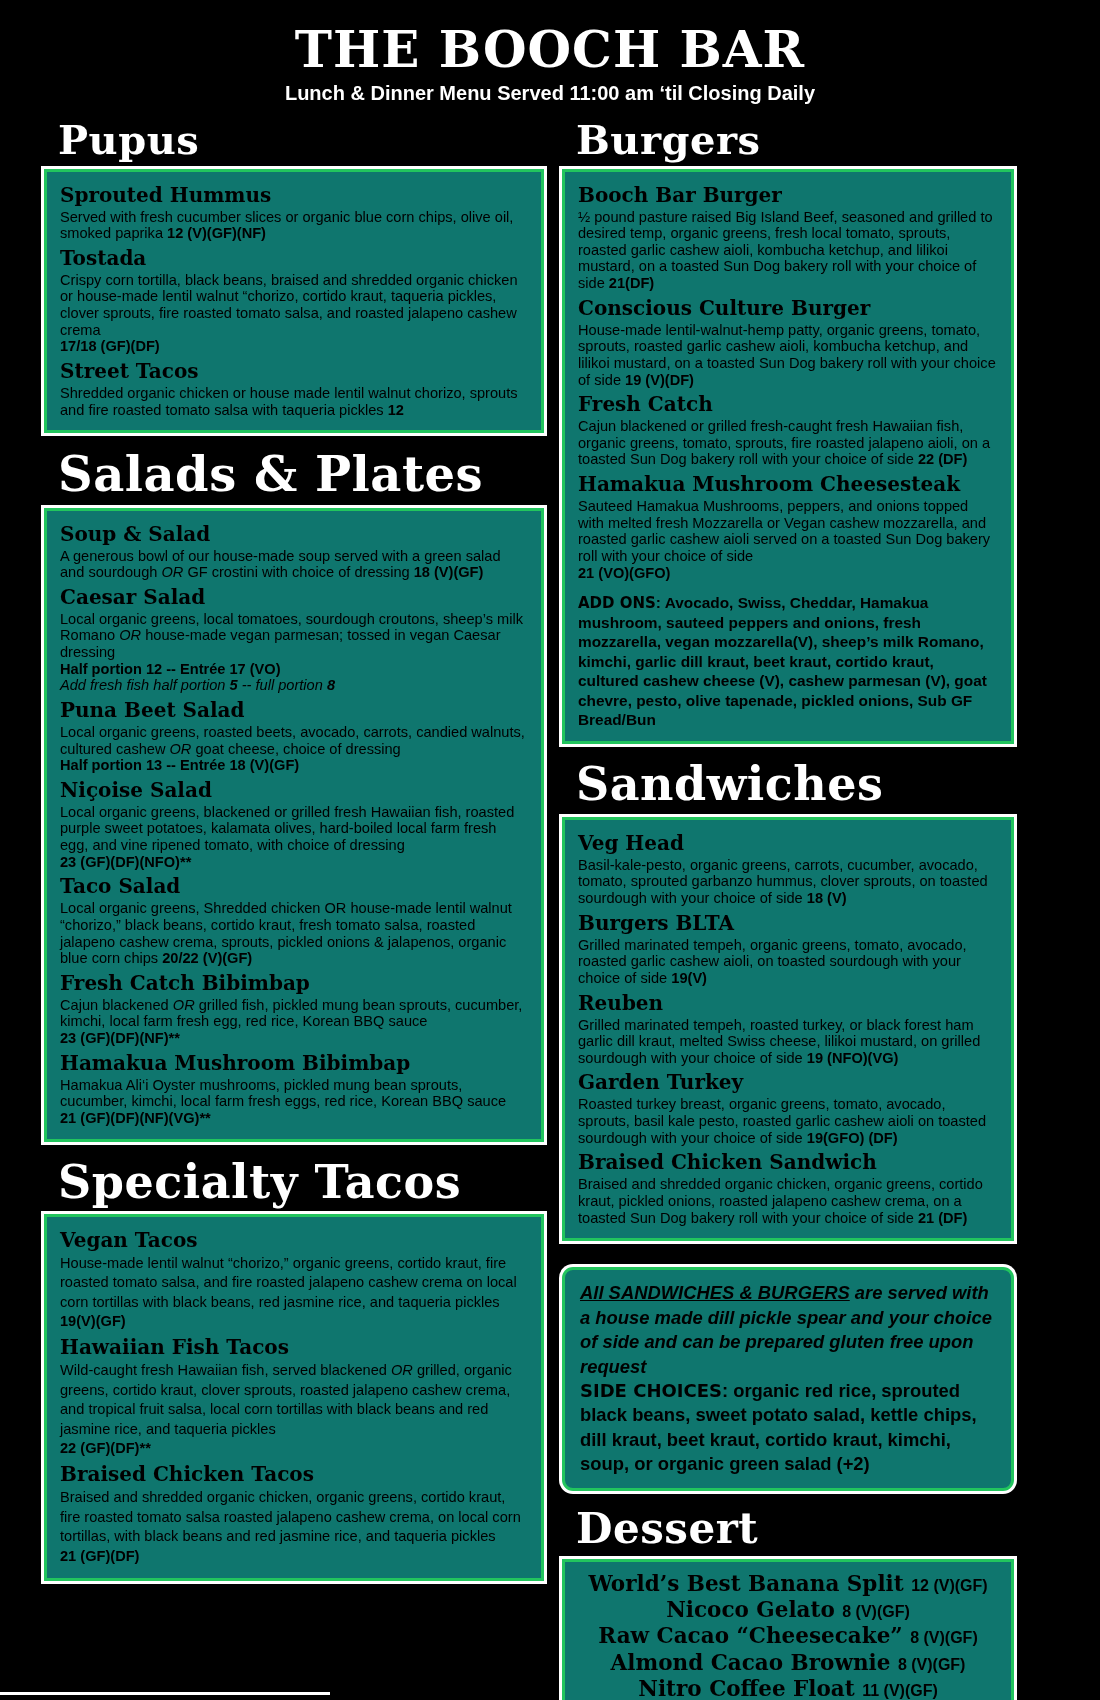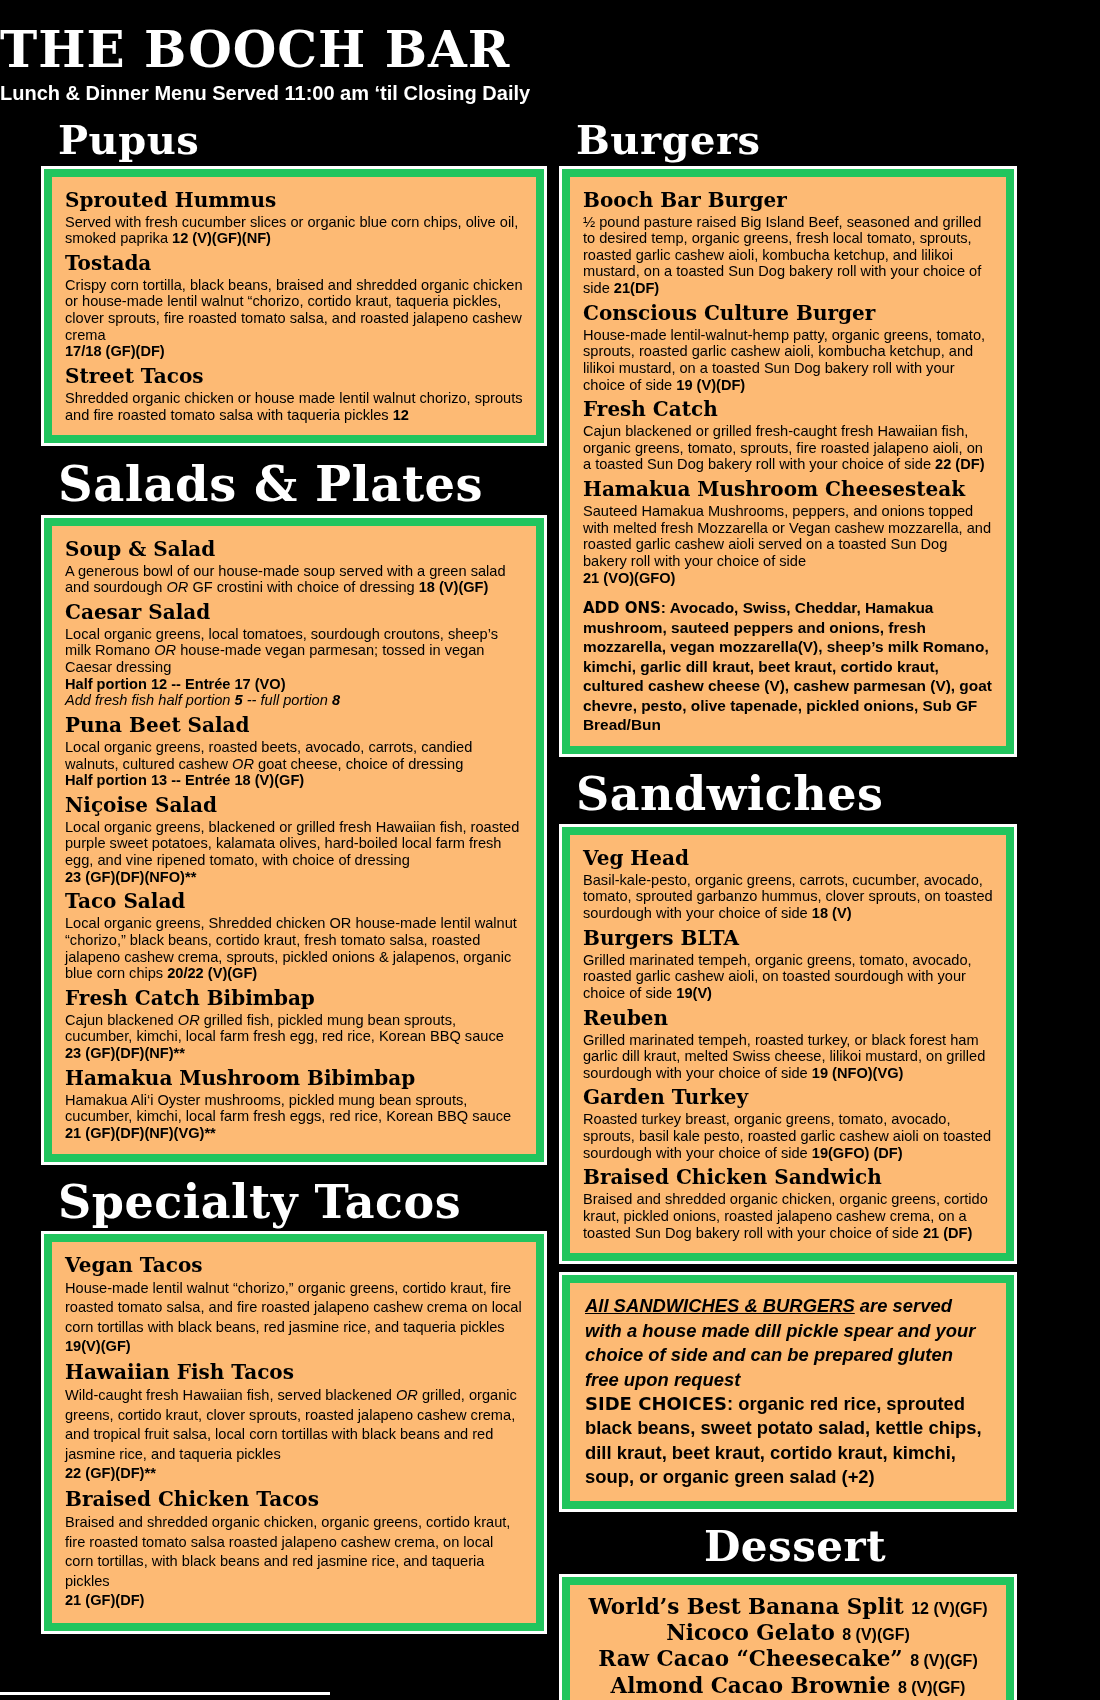--- a/index.html
+++ b/index.html
@@ -1,35 +1,35 @@
 <!DOCTYPE html>
 <html><head>
 <meta charset="utf-8">
 <style>
   html,body{margin:0;padding:0;background:#000;}
   body{width:1100px;height:1700px;position:relative;overflow:hidden;
        font-family:"Liberation Sans",sans-serif;color:#fff;}
-  .header{padding-top:24px;}
+  .header{text-align:center;padding-top:24px;}
   .title{font-family:"DejaVu Serif",serif;font-weight:bold;font-size:50px;line-height:1.05;letter-spacing:1px;}
   .subtitle{font-size:20px;font-weight:bold;margin-top:5px;}
   .columns{display:flex;align-items:flex-start;margin-top:14px;}
   .col-left{width:500px;margin-left:44px;}
   .col-right{width:452px;margin-left:18px;}
   .sec-heading{font-family:"DejaVu Serif",serif;font-weight:bold;line-height:1.05;margin:0 0 8px 14px;letter-spacing:0.5px;}
-  .sz40{font-size:40px;} .sz42{font-size:42px;text-align:center;} .sz46{font-size:46px;} .sz48{font-size:48px;margin-left:14px;}
+  .sz40{font-size:40px;} .sz42{font-size:42px;} .sz46{font-size:46px;} .sz48{font-size:48px;margin-left:14px;}
   .mt{margin-top:16px;}
-  .box{background:#fdba74;color:#000;border:8px solid #22c55e;box-shadow:0 0 0 3px #fff;padding:7px 13px 12px;}
+  .box{background:#0f766e;color:#000;border:3px solid #22c55e;box-shadow:0 0 0 3px #fff;padding:7px 13px 12px;}
   .item-name{font-family:"DejaVu Serif",serif;font-weight:bold;font-size:20px;line-height:1.15;margin:5px 0 2px;}
   .item-desc .line{font-size:14.6px;line-height:1.14;}
   .specialty .item-desc .line{line-height:1.33;}
   .b{font-weight:bold;} .i{font-style:italic;} .u{text-decoration:underline;}
   .h{font-family:"DejaVu Sans",sans-serif;font-weight:bold;}
   .addons{margin-top:12px;font-weight:bold;font-size:15.4px;line-height:1.26;}
   .addons .h{font-size:15px;}
-  .note-box{margin-top:14px;padding:11px 15px;}
+  .note-box{margin-top:26px;padding:11px 15px;border-radius:11px;}
   .note-box .line{font-size:18.4px;font-weight:bold;line-height:1.33;}
   .note-box .h{font-size:18px;}
   .dessert-box{margin-top:4px;padding:9px 8px;text-align:center;}
   .dessert-line{line-height:1.22;}
   .dessert-name{font-family:"DejaVu Serif",serif;font-weight:bold;font-size:21.5px;}
   .dessert-price{font-weight:bold;font-size:16px;}
   .bottom-artifact{position:absolute;left:0;bottom:5px;width:330px;height:3px;background:#fff;}
 </style>
 </head>
 <body>

